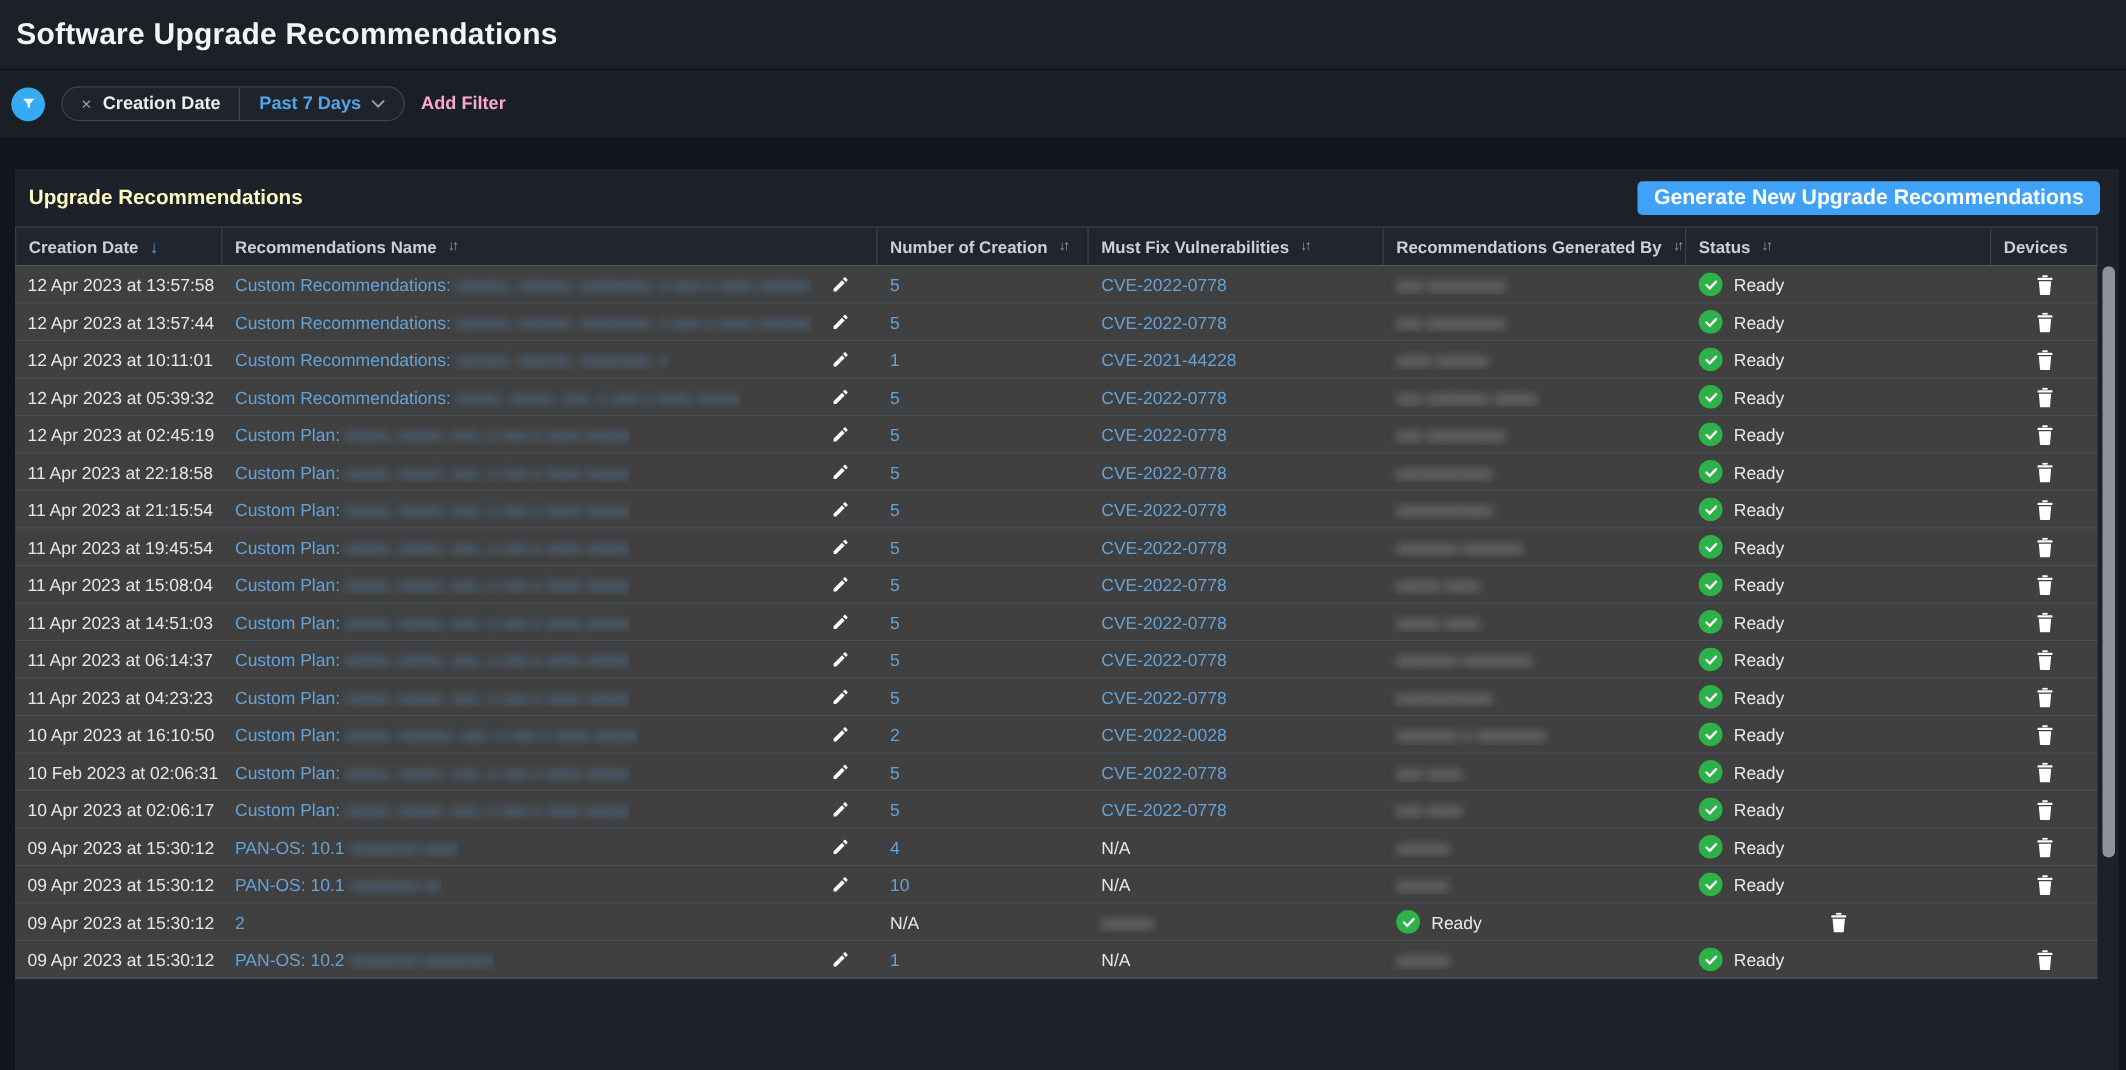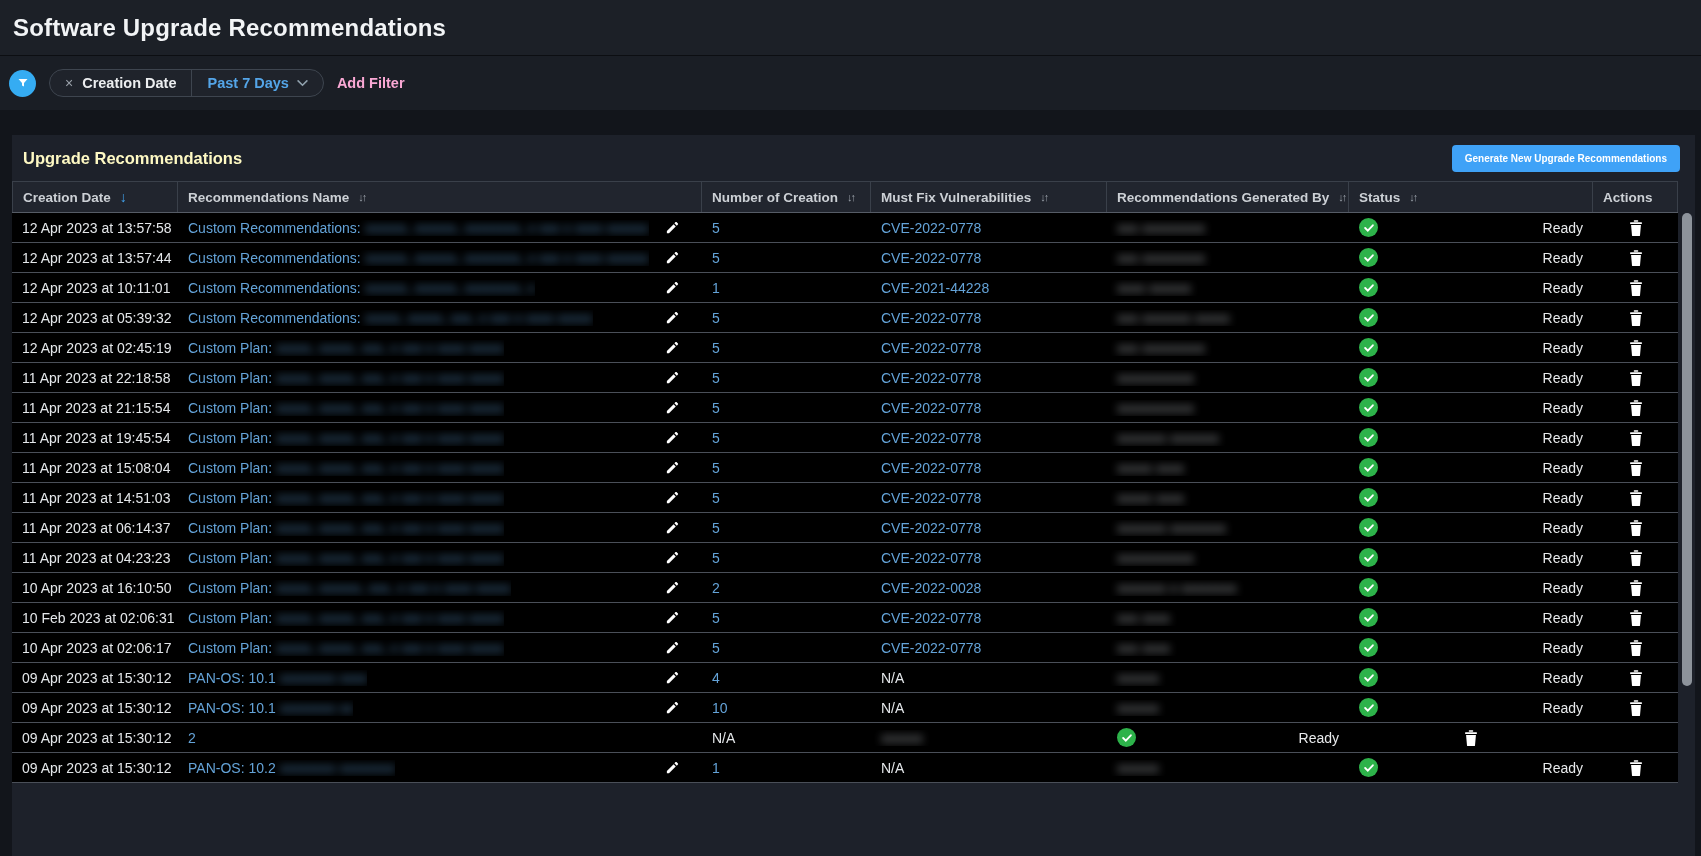--- a/index.html
+++ b/index.html
@@ -23,43 +23,43 @@
   .chip-divider{width:1px;height:100%;background:#3e454f;}
   .chip-value{display:flex;align-items:center;gap:8px;padding:0 15px;height:100%;
     color:#54a5e8;font-size:14.5px;font-weight:700;cursor:pointer;background:none;border:none;}
   .add-filter{color:#f9a8d4;font-size:14.5px;font-weight:700;background:none;border:none;cursor:pointer;padding:0;}
 
   
   .panel{position:absolute;left:12px;top:135px;width:1683px;bottom:0;background:#1d212a;}
   .panel-header{height:46px;display:flex;align-items:center;justify-content:space-between;padding:0 15px 0 11px;}
   .panel-title{font-size:16.5px;font-weight:700;color:#fef9c3;}
   .generate-btn{background:#3fa2f7;color:#ffffff;border:none;border-radius:4px;height:27px;
-    padding:0 13px;font-size:10px;font-weight:700;cursor:pointer;font-family:inherit;}
+    padding:0 13px;font-size:17px;font-weight:700;cursor:pointer;font-family:inherit;}
 
   
   .table{position:absolute;left:0;top:46px;width:1666px;}
   .grid-cols{display:grid;grid-template-columns:166px 524px 169px 236px 242px 244px 1fr;}
   .thead{height:32px;background:#21252e;border-top:1px solid #3a404a;border-bottom:1px solid #565c66;}
   .th{display:flex;align-items:center;gap:9px;padding:0 10px;font-size:13.5px;font-weight:700;
     color:#ccd0d5;border-right:1px solid #3a404a;white-space:nowrap;cursor:pointer;}
   .th:first-child{border-left:1px solid #3a404a;}
   .sort-both{color:#99a0a8;font-size:11px;letter-spacing:-2px;font-weight:400;}
   .sort-desc{color:#42a4f0;font-size:14px;font-weight:700;}
 
-  .row{height:30px;align-items:center;background:#000000;border-bottom:1px solid #4a4f58;}
+  .row{height:30px;align-items:center;background:#404040;border-bottom:1px solid #4a4f58;}
   .cell{padding:0 10px;font-size:14px;color:#e4e7ea;white-space:nowrap;overflow:hidden;}
   .link{color:#64a3d8;cursor:pointer;}
   .plain{color:#e4e7ea;cursor:default;}
   .name-cell{display:flex;align-items:center;justify-content:space-between;padding-right:20px;}
   .name-text{overflow:hidden;white-space:nowrap;}
   .blur{filter:blur(4px);opacity:.85;}
   .name-blur{color:#5e9bd0;}
   .by-blur{color:#c2c7cd;filter:blur(4px);opacity:.8;}
   .icon-btn{background:none;border:none;cursor:pointer;display:flex;align-items:center;padding:2px;}
-  .status-cell{display:flex;align-items:center;gap:9px;justify-content:space-between;}
+  .status-cell{display:flex;align-items:center;gap:9px;}
   .status-dot{width:19px;height:19px;border-radius:50%;background:#2db24a;flex:0 0 auto;
     display:flex;align-items:center;justify-content:center;}
   .status-text{font-size:14px;color:#e8eaec;}
   .actions-cell{display:flex;justify-content:center;}
 
   .scroll-thumb{position:absolute;right:3px;top:78px;width:10px;height:473px;
     background:#8d939b;border-radius:6px;cursor:grab;}
 </style>
 </head>
 <body>
@@ -123,21 +123,21 @@
       </div>
       <div class="th">
         <span>Recommendations Generated By</span>
         <span class="sort-both">↓↑</span>
       </div>
       <div class="th">
         <span>Status</span>
         <span class="sort-both">↓↑</span>
       </div>
       <div class="th">
-        <span>Actions</span>
+        <span>Devices</span>
       </div>
     </div>
 
     <div>
   <div class="row grid-cols">
     <div class="cell">12 Apr 2023 at 13:57:58</div>
     <div class="cell name-cell">
       <span class="name-text"><span class="link">Custom Recommendations: </span><span class="link name-blur blur">xxxxxx, xxxxxx, xxxxxxxx, x xxx x xxxx xxxxxx</span></span>
       <button class="icon-btn">
         <span style="display:flex;">

